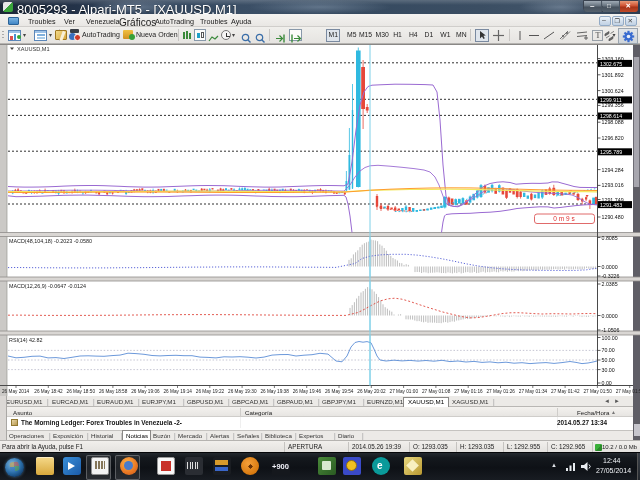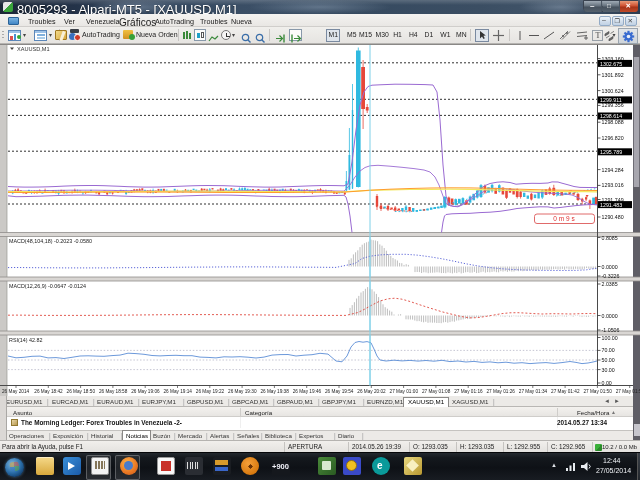--- a/index.html
+++ b/index.html
@@ -21,21 +21,21 @@
 <span class="abs" style="left:625.5px;top:2px;color:#fff;font-size:6.5px;font-weight:bold">✕</span>
 </div>
 <div class="abs" style="left:0;top:14px;width:640px;height:13px;background:linear-gradient(180deg,#f4f3f1,#e9e7e4);border-bottom:1px solid #d0cecb">
     <div class="abs" style="left:8px;top:2.5px;width:11px;height:8.5px;background:linear-gradient(180deg,#7ab3e0,#4186c6);border:0.5px solid #2a6296;border-radius:1px"></div>
     <span class="abs" style="left:28px;top:2.6px;font-size:7.2px;color:#1a1a1a">Troubles</span>
     <span class="abs" style="left:64px;top:2.6px;font-size:7.2px;color:#1a1a1a">Ver</span>
     <span class="abs" style="left:86px;top:2.6px;font-size:7.2px;color:#1a1a1a">Venezuela</span>
     <span class="abs" style="left:119px;top:3px;font-size:10px;color:#1a1a1a">Gráficos</span>
     <span class="abs" style="left:155px;top:2.6px;font-size:7.2px;color:#1a1a1a">AutoTrading</span>
     <span class="abs" style="left:200px;top:2.6px;font-size:7.2px;color:#1a1a1a">Troubles</span>
-    <span class="abs" style="left:231px;top:2.6px;font-size:7.2px;color:#1a1a1a">Nueva</span>
+    <span class="abs" style="left:231px;top:2.6px;font-size:7.2px;color:#1a1a1a">Ayuda</span>
     <div class="abs" style="left:598.5px;top:1.5px;width:12px;height:10px;background:linear-gradient(180deg,#eef4fa,#cfdcEA 60%,#c2d2e4);border:0.8px solid #93abc6;border-radius:2px"></div>
     <div class="abs" style="left:611.5px;top:1.5px;width:12px;height:10px;background:linear-gradient(180deg,#eef4fa,#cfdcEA 60%,#c2d2e4);border:0.8px solid #93abc6;border-radius:2px"></div>
     <div class="abs" style="left:624.5px;top:1.5px;width:12px;height:10px;background:linear-gradient(180deg,#eef4fa,#cfdcEA 60%,#c2d2e4);border:0.8px solid #93abc6;border-radius:2px"></div>
     <span class="abs" style="left:602px;top:1.6px;font-size:7px;color:#444">–</span>
     <span class="abs" style="left:614.5px;top:3px;font-size:6px;color:#444">❐</span>
     <span class="abs" style="left:627.5px;top:3px;font-size:6.5px;color:#444">✕</span>
   </div>
 <div class="abs" style="left:0;top:0;width:640px;height:44px;pointer-events:none">
     <div class="abs" style="left:0;top:27px;width:640px;height:17px;background:linear-gradient(180deg,#f0efec,#e6e4e1);border-bottom:1px solid #b5b3b0"></div>
     <div class="abs" style="left:2px;top:31px;width:2px;height:9px;background:repeating-linear-gradient(180deg,#aaa 0,#aaa 1px,transparent 1px,transparent 3px)"></div>

